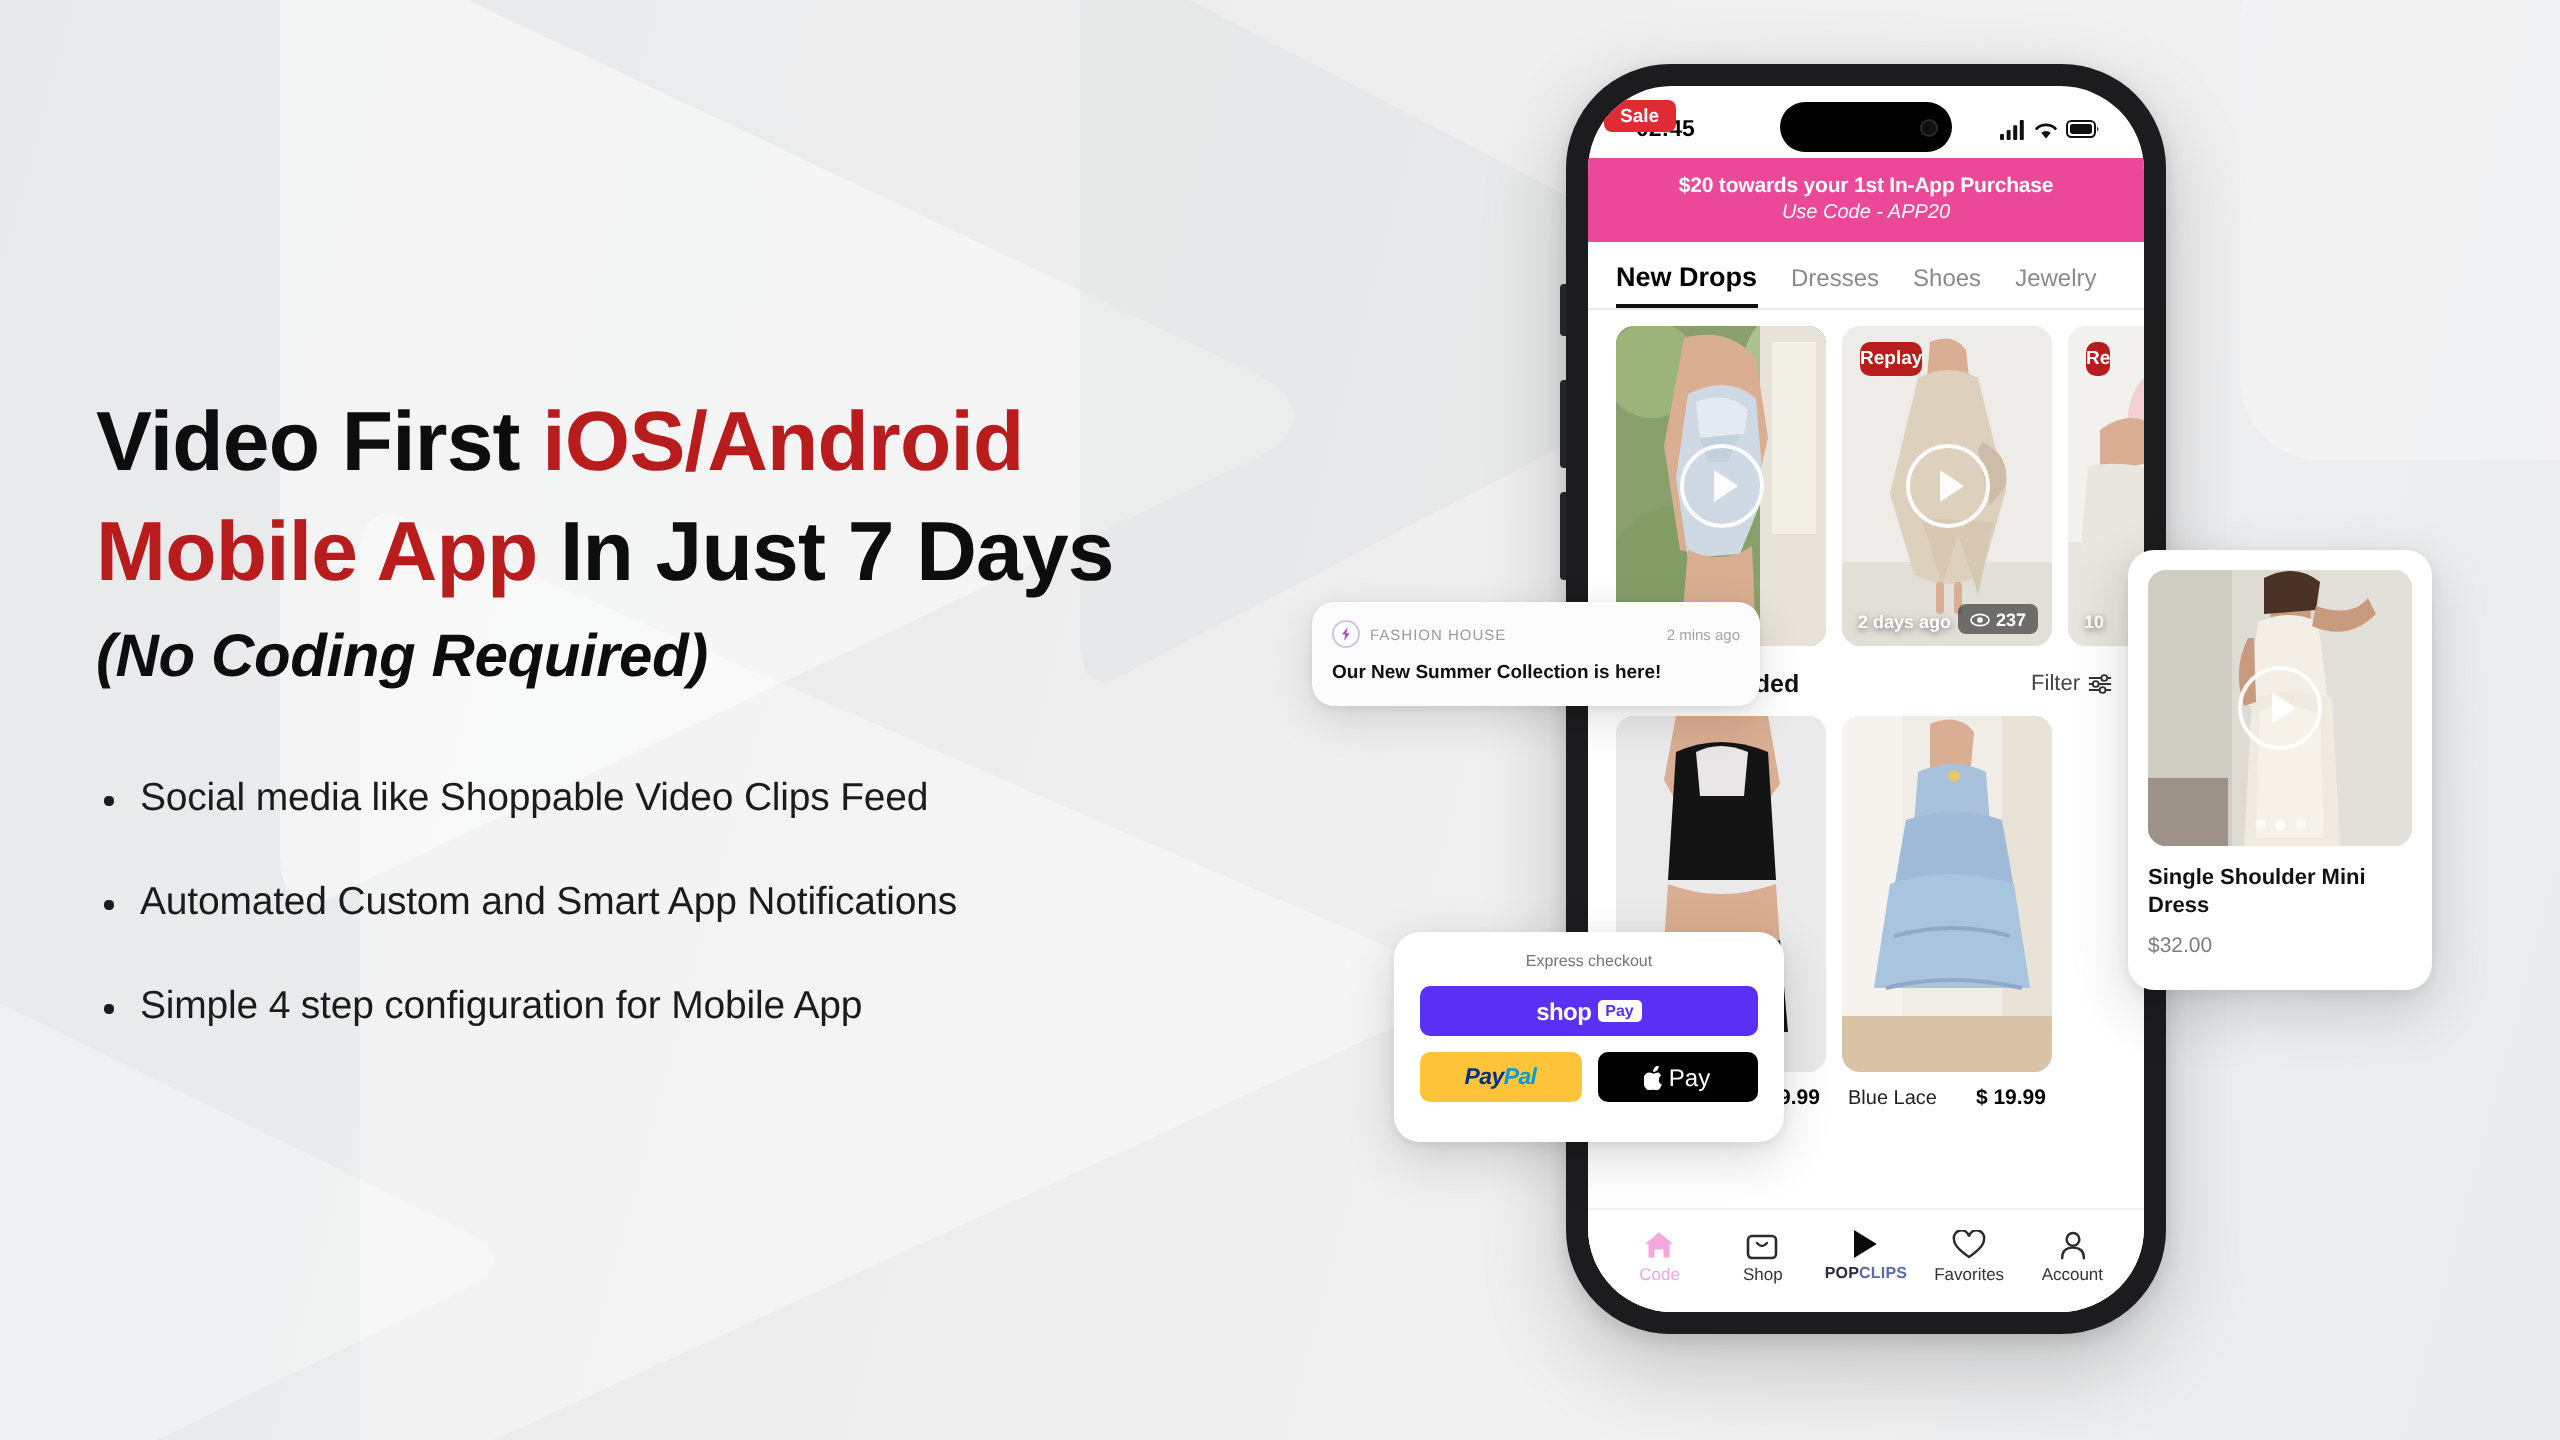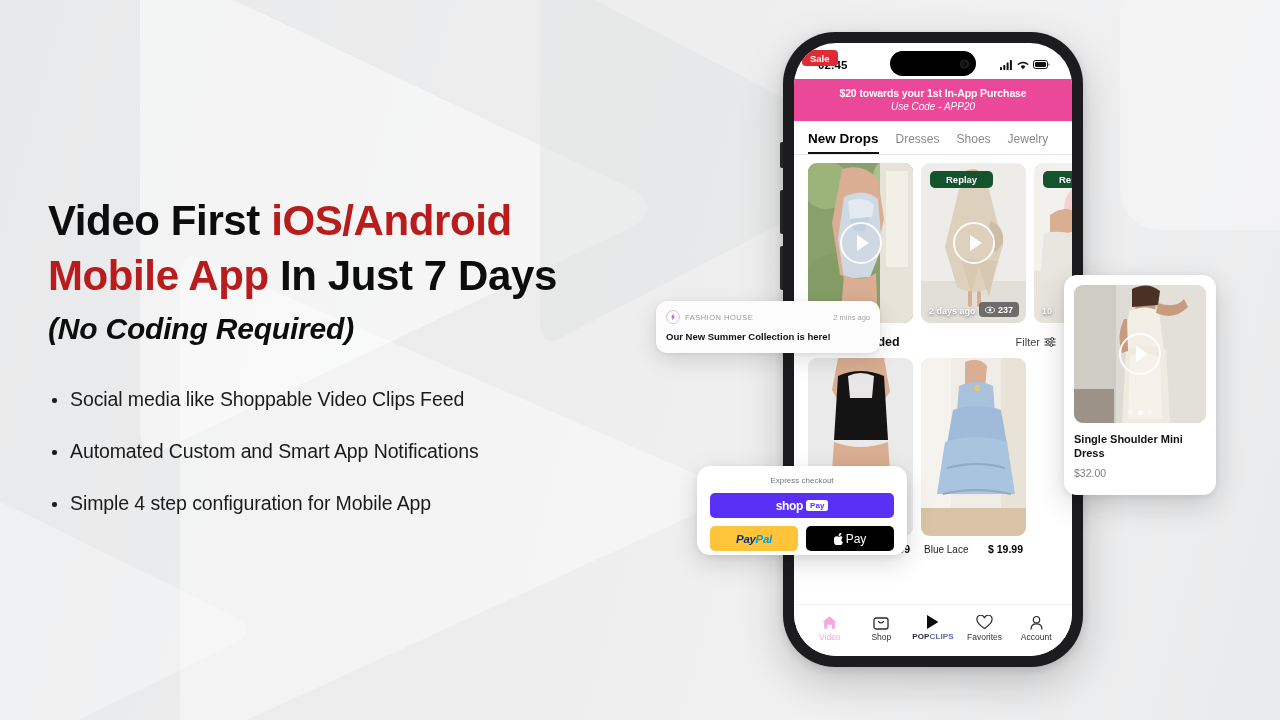--- a/index.html
+++ b/index.html
@@ -171,24 +171,24 @@
   .play-ring::after {
     content: "";
     width: 0; height: 0;
     margin-left: 4px;
     border-left: 12px solid rgba(255,255,255,0.95);
     border-top: 8px solid transparent;
     border-bottom: 8px solid transparent;
   }
   .replay-badge {
     position: absolute; left: 9px; top: 8px;
-    background: #14532d;
+    background: #b91c1c;
     color: #fff;
     font-size: 9.5px; font-weight: 700;
-    padding: 3px 16px; border-radius: 5px;
+    padding: 3px 0; border-radius: 5px;
   }
   .vcard-time {
     position: absolute; left: 8px; bottom: 7px;
     color: #fff; font-size: 9px; font-weight: 700;
     text-shadow: 0 1px 3px rgba(0,0,0,.5);
   }
   .views-badge {
     position: absolute; right: 7px; bottom: 6px;
     background: rgba(70,70,70,0.75);
     color: #fff; font-size: 9px; font-weight: 600;
@@ -262,25 +262,25 @@
     display: flex; align-items: center; justify-content: center;
   }
   .brand-name { font-size: 7.5px; color: #9b9b9b; letter-spacing: 0.5px; }
   .notif-time { font-size: 7.5px; color: #a5a5a5; }
   .notif-title { font-size: 9.5px; font-weight: 700; color: #111; margin-top: 7px; }
   .notif-body { font-size: 8.5px; color: #3d3d3d; line-height: 1.38; margin-top: 2px; }
 
   .checkout-card {
     position: absolute;
     left: 57px; top: 466px;
-    width: 210px;
+    width: 195px;
     background: #fff;
     border-radius: 13px;
     box-shadow: 0 8px 26px rgba(0,0,0,0.15), 0 2px 6px rgba(0,0,0,0.07);
-    padding: 10px 13px 4px;
+    padding: 10px 13px 20px;
     z-index: 20;
   }
   .co-title { font-size: 8px; color: #757575; text-align: center; margin-bottom: 8px; }
   .btn-shoppay {
     background: #5a31f4; border-radius: 5px;
     height: 25px;
     display: flex; align-items: center; justify-content: center; gap: 3px;
   }
   .shop-word { color: #fff; font-size: 12px; font-weight: 700; letter-spacing: -0.3px; }
   .pay-chip {
@@ -538,21 +538,21 @@
         </div>
       </div>
 
       <div class="bottom-nav">
         <div class="nav-item active">
           <span class="nav-ico">
             <svg width="17" height="15" viewBox="0 0 18 16">
               <path d="M9 1.2 L1.4 7.6 h2 v7 h3.2 v-4.2 h4.8 v4.2 h3.2 v-7 h2 Z" fill="#f4a8dc"></path>
             </svg>
           </span>
-          <span class="nav-lab">Video</span>
+          <span class="nav-lab">Code</span>
         </div>
 
         <div class="nav-item">
           <span class="nav-ico">
             <svg width="16" height="14" viewBox="0 0 16 14">
               <rect x="1" y="2" width="14" height="11" rx="2" fill="none" stroke="#2b2b2b" stroke-width="1.3"></rect>
               <path d="M5.5 5.5 q2.5 3 5 0" stroke="#2b2b2b" stroke-width="1.2" fill="none" stroke-linecap="round"></path>
             </svg>
           </span>
           <span class="nav-lab">Shop</span>

